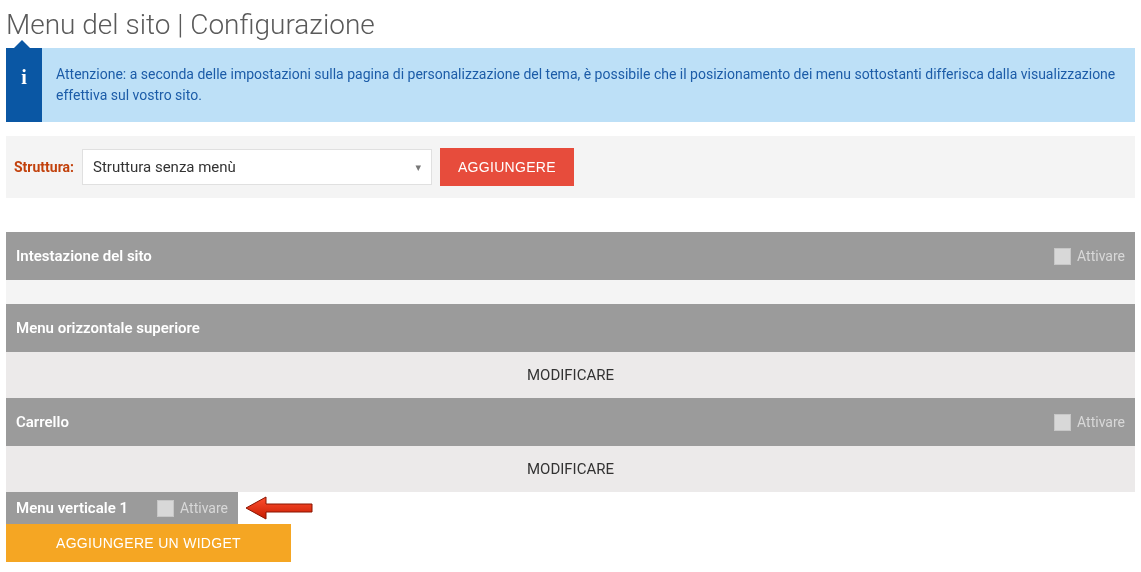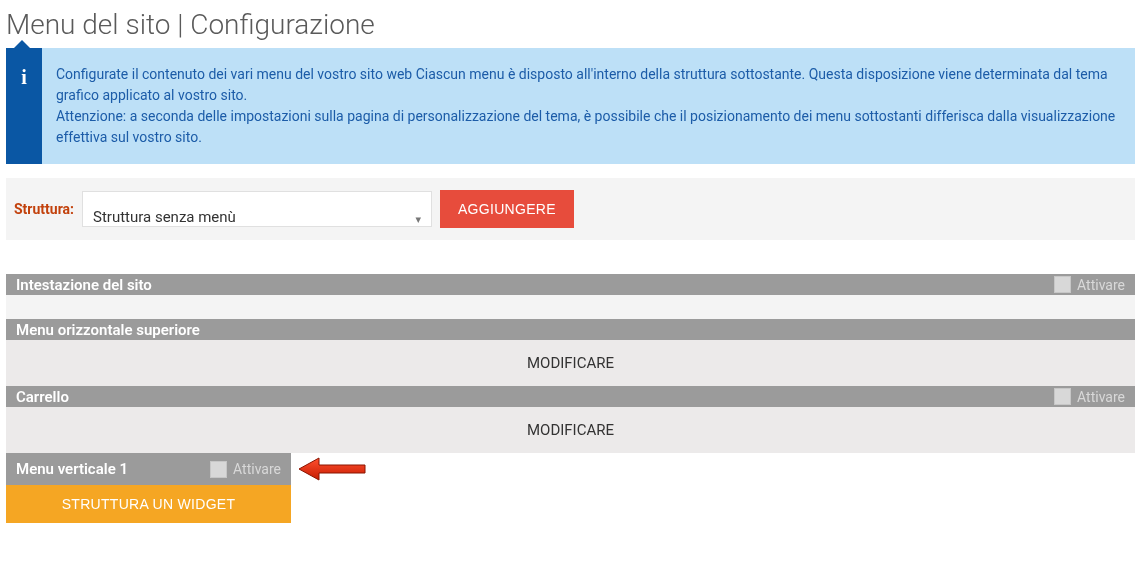--- a/index.html
+++ b/index.html
@@ -72,21 +72,21 @@
     .select {
       background: #fff;
       border: 1px solid #e0e0e0;
       height: 36px;
       width: 350px;
       padding: 0 28px 0 10px;
       font-size: 15px;
       color: #333;
       position: relative;
       display: flex;
-      align-items: flex-end;
+      align-items: center;
     }
     .select::after {
       content: "▾";
       position: absolute;
       right: 10px;
       color: #777;
       font-size: 11px;
     }
     .btn {
       border: none;
@@ -108,21 +108,21 @@
       margin: 0 6px;
     }
     .section {
       background: #f4f4f4;
     }
     .section-header {
       background: #9b9b9b;
       color: #fff;
       font-size: 15px;
       font-weight: 600;
-      height: 21px;
+      height: 48px;
       display: flex;
       align-items: center;
       padding: 0 10px;
     }
     .section-header .right {
       margin-left: auto;
       display: flex;
       align-items: center;
       gap: 6px;
       color: #d8d8d8;
@@ -153,21 +153,21 @@
     }
     .vertical-header {
       background: #9b9b9b;
       color: #fff;
       font-size: 15px;
       font-weight: 600;
       height: 32px;
       display: flex;
       align-items: center;
       padding: 12px 10px;
-      width: 285px;
+      width: 232px;
       gap: 14px;
     }
     .vertical-header .activate {
       margin-left: auto;
       display: flex;
       align-items: center;
       gap: 6px;
       color: #d8d8d8;
       font-weight: 400;
       font-size: 14px;
@@ -193,21 +193,20 @@
   </style>
 </head>
 <body>
 
 <h1 class="page-title">Menu del sito | Configurazione</h1>
 
 <div class="info-box">
   <div class="info-icon-bar">
       <span>i</span>
     </div>
-  <div>Configurate il contenuto dei vari menu del vostro sito web Ciascun menu è disposto all'interno della struttura sottostante. Questa disposizione viene determinata dal tema grafico applicato al vostro sito.</div>
   <div>Attenzione: a seconda delle impostazioni sulla pagina di personalizzazione del tema, è possibile che il posizionamento dei menu sottostanti differisca dalla visualizzazione effettiva sul vostro sito.</div>
 </div>
 
 <div class="toolbar">
   <span class="toolbar-label">Struttura:</span>
   <div class="select-wrap">
     <div class="select">
       <span>Struttura senza menù</span>
     </div>
   </div>
@@ -263,15 +262,15 @@
           <linearGradient id="arrGrad" x1="0" y1="0" x2="0" y2="1">
             <stop offset="0%" stop-color="#ff5030"></stop>
             <stop offset="100%" stop-color="#c61b00"></stop>
           </linearGradient>
         </defs>
         <path d="M 68 10 L 22 10 L 22 3 L 2 14 L 22 25 L 22 18 L 68 18 Z" fill="url(#arrGrad)" stroke="#8a1400" stroke-width="1"></path>
       </svg>
     </div>
   </div>
 
-  <button class="add-widget-btn">STRUTTURA UN WIDGET</button>
+  <button class="add-widget-btn">AGGIUNGERE UN WIDGET</button>
 
 </div>
 
 </body></html>

